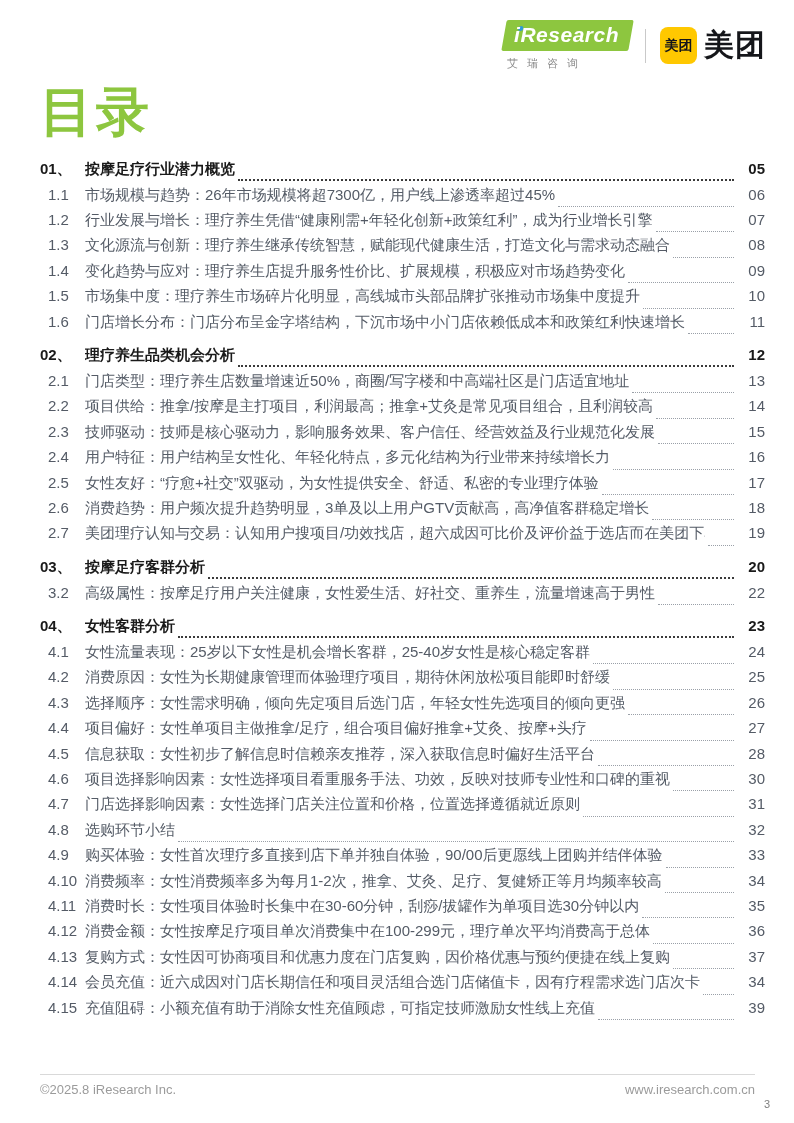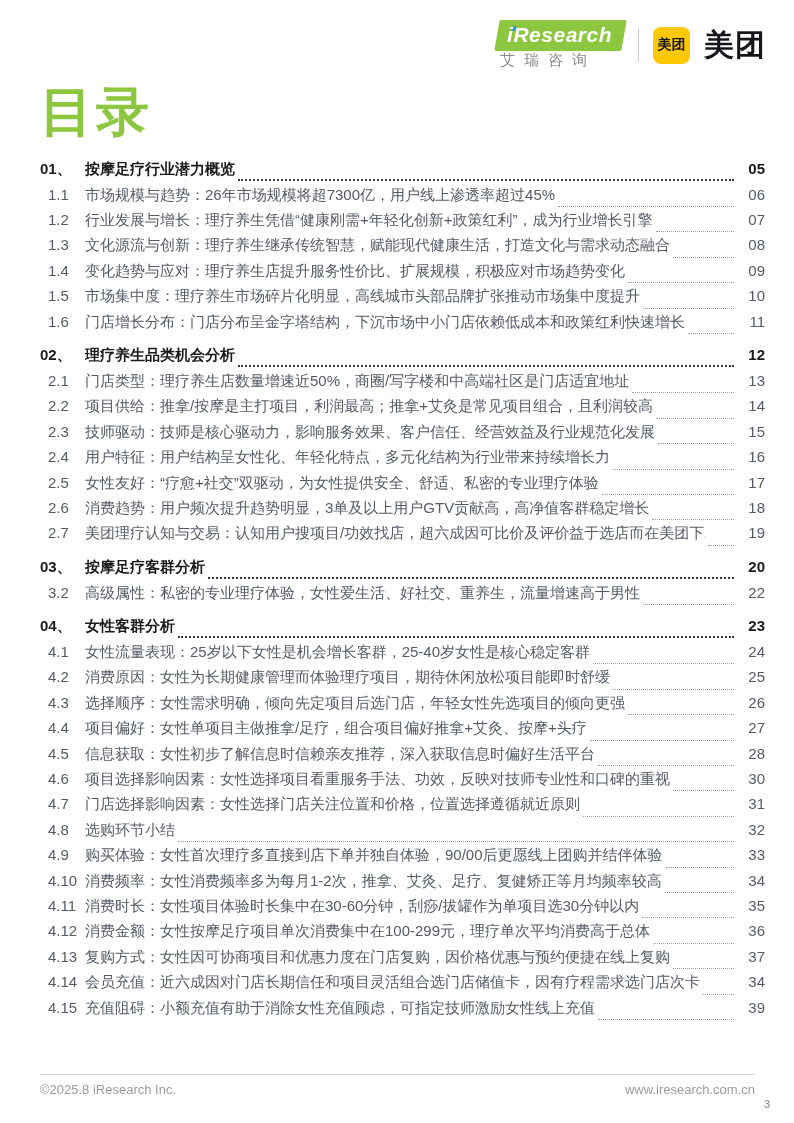--- a/index.html
+++ b/index.html
@@ -42,28 +42,29 @@
     letter-spacing: 0.5px;
   }
   .ir-flag .blue-dot {
     position: absolute;
     left: 13px; top: 6px;
     width: 5px; height: 5px;
     border-radius: 50%;
     background: #2e9bd6;
   }
   .ir-sub {
+    margin-top: 5px;
     color: #8a8a8a;
-    font-size: 15px;
+    font-size: 11px;
     letter-spacing: 9px;
     padding-left: 3px;
     white-space: nowrap;
   }
   .logo-sep { width: 1px; height: 34px; background: #c9c9c9; }
-  .mt-group { display: flex; align-items: center; gap: 14px; }
+  .mt-group { display: flex; align-items: center; gap: 7px; }
   .mt-icon {
     width: 37px; height: 37px;
     background: var(--yellow);
     border-radius: 8px;
     display: flex; align-items: center; justify-content: center;
     color: #15161a;
     font-size: 14px;
     font-weight: bold;
   }
   .mt-word {
@@ -257,21 +258,21 @@
         <span class="toc-page">19</span>
       </div>
       <div class="toc-row section">
         <span class="toc-num">03、</span>
         <span class="toc-title">按摩足疗客群分析</span>
         <span class="leader"></span>
         <span class="toc-page">20</span>
       </div>
       <div class="toc-row entry">
         <span class="toc-num">3.2</span>
-        <span class="toc-title">高级属性：私密的专业理疗体验，女性爱生活、好社交、重养生，流量增速高于男性</span>
+        <span class="toc-title">高级属性：按摩足疗用户关注健康，女性爱生活、好社交、重养生，流量增速高于男性</span>
         <span class="leader"></span>
         <span class="toc-page">22</span>
       </div>
       <div class="toc-row section">
         <span class="toc-num">04、</span>
         <span class="toc-title">女性客群分析</span>
         <span class="leader"></span>
         <span class="toc-page">23</span>
       </div>
       <div class="toc-row entry">

